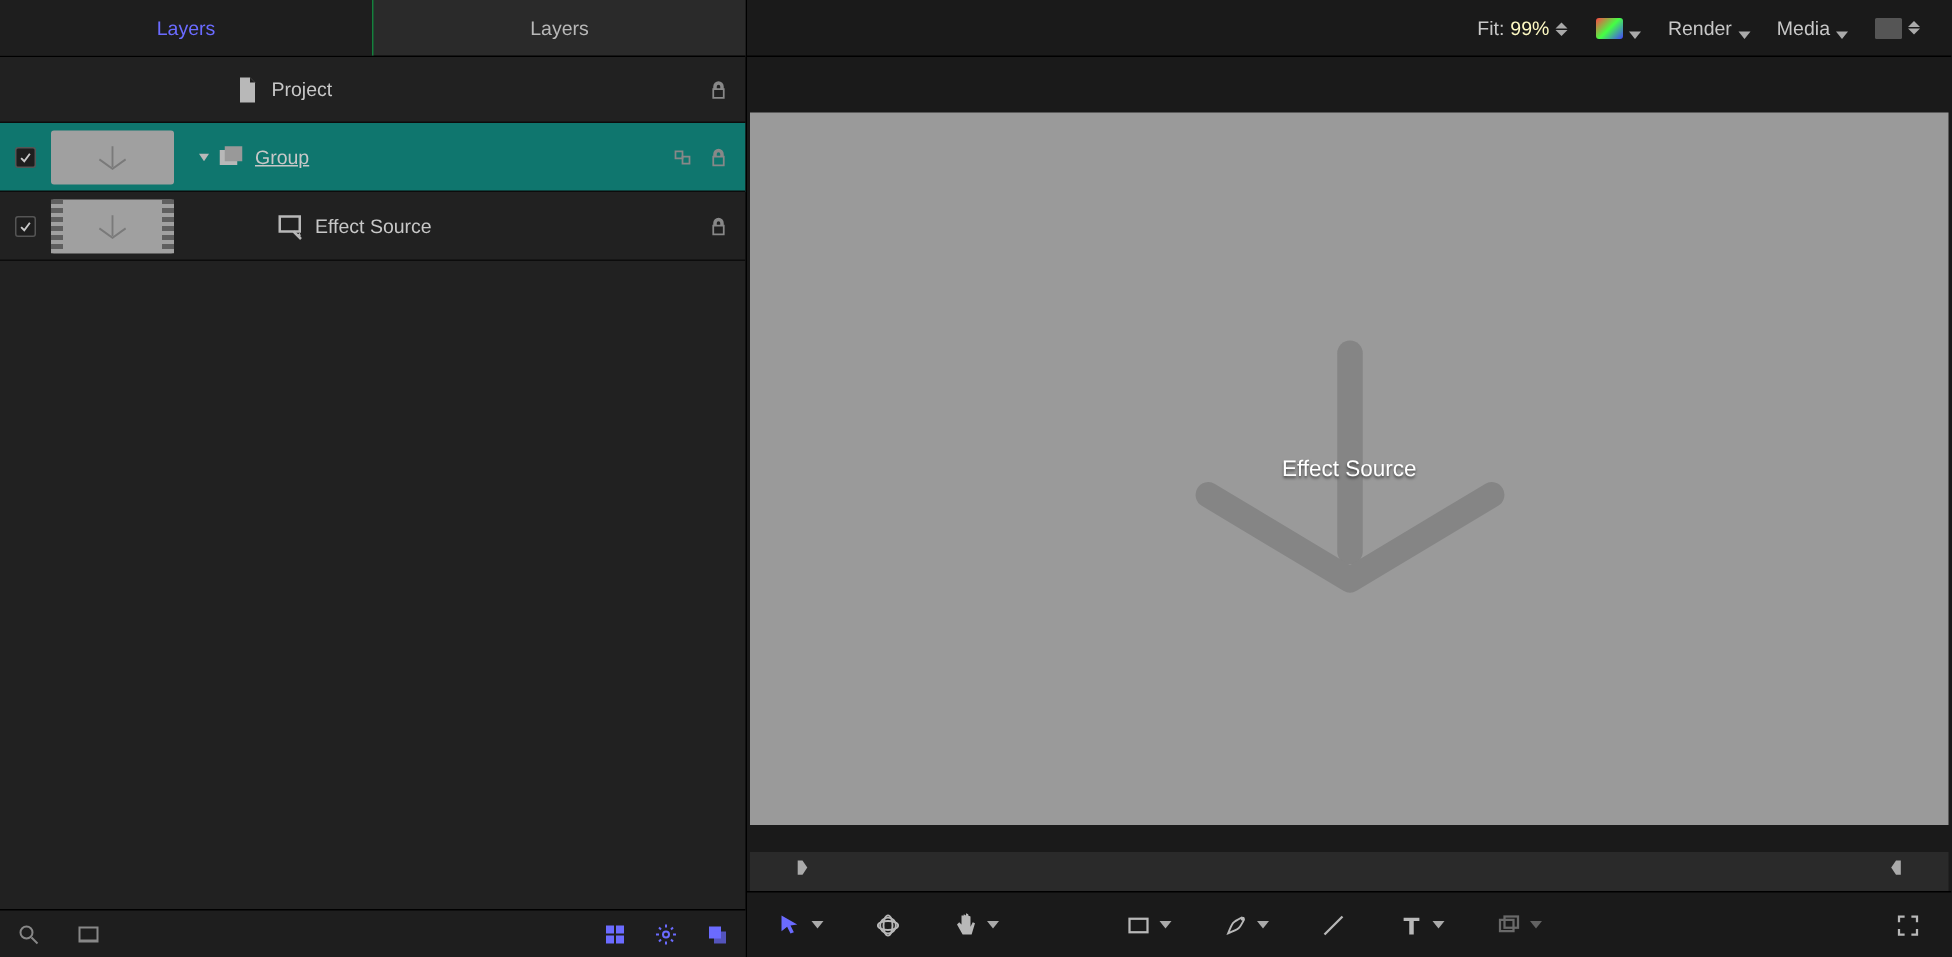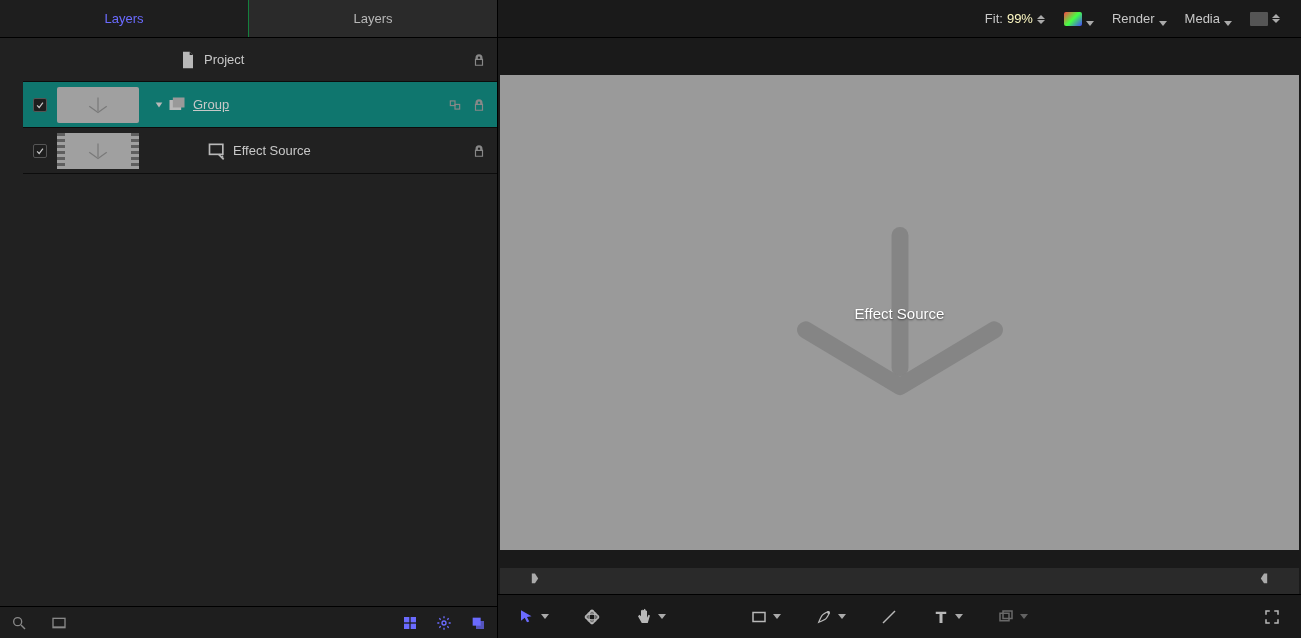--- a/index.html
+++ b/index.html
@@ -36,21 +36,20 @@
     justify-content: center;
     color: #b8b8b8;
     border-right: 1px solid #15803d;
     cursor: pointer;
   }
   .tab:last-child { border-right: none; }
   .tab.active { color: #6b6bff; background: #1e1e1e; }
   .layer-list {
     flex: 1;
     overflow: auto;
-    padding-left: 23px;
   }
   .row {
     display: flex;
     align-items: center;
     height: 46px;
     border-bottom: 1px solid #0c0c0c;
     padding-right: 10px;
     position: relative;
   }
   .row.project { height: 44px; padding-left: 155px; }

